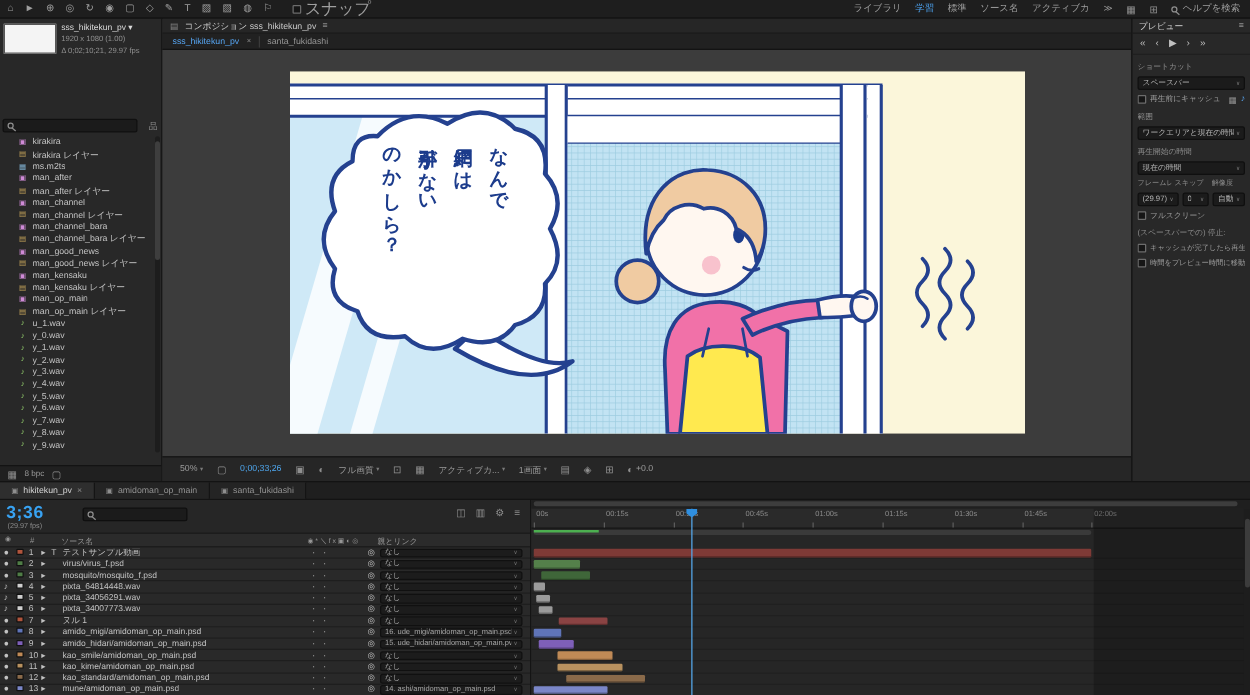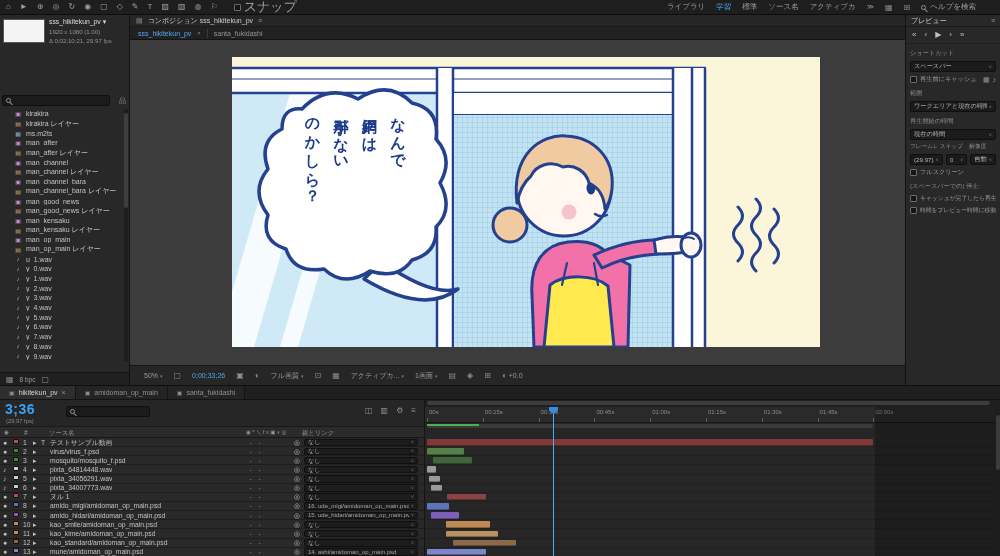--- a/index.html
+++ b/index.html
@@ -12,21 +12,21 @@
 #toolbar-tools{display:flex;gap:9px;align-items:center}
 .tool{font-size:8px;color:#9f9f9f;line-height:14px}
 .snap-wrap{display:flex;align-items:center;gap:3px;color:#9f9f9f;margin-left:8px;font-size:13px}
 .cb{display:inline-block;width:7px;height:7px;border:1px solid #6c6c6c;background:#161616;border-radius:1px;flex:none}
 #worksp-wrap{margin-left:auto;display:flex;align-items:center;gap:11px}
 #workspaces{display:flex;gap:11px;color:#9f9f9f;font-size:7.5px}
 .ws{cursor:default}
 .ws.active{color:#4da3f0}
 .ws-more{color:#9f9f9f;font-size:7px}
 .mini-ic{color:#8f8f8f;font-size:8px}
-.help{display:flex;align-items:center;gap:4px;color:#9f9f9f;font-size:7.5px;margin-right:18px}
+.help{display:flex;align-items:center;gap:4px;color:#9f9f9f;font-size:7.5px;margin-right:2px}
 .mag{position:relative;display:inline-block;width:5px;height:5px;border:1px solid #8f8f8f;border-radius:50%;flex:none}
 .mag::after{content:"";position:absolute;right:-3px;bottom:-2px;width:4px;height:1px;background:#8f8f8f;transform:rotate(40deg)}
 
 
 #project{position:absolute;left:0;top:15px;width:130px;height:370px;background:#282828;border-right:1px solid #121212}
 .pj-thumb{position:absolute;left:3px;top:4px;width:42px;height:24px;background:#f4f4f4;border:1px solid #565656}
 .pj-meta{position:absolute;left:49px;top:3px;width:79px}
 .pj-name{font-size:6.8px;color:#dcdcdc;white-space:nowrap;overflow:hidden}
 .pj-sub{font-size:6.1px;color:#909090;white-space:nowrap;overflow:hidden;margin-top:2px}
 .pj-search{position:absolute;left:2px;top:80px;width:108px;height:11px;background:#1b1b1b;border:1px solid #101010;border-radius:2px;display:flex;align-items:center;padding:0 3px;gap:3px}

